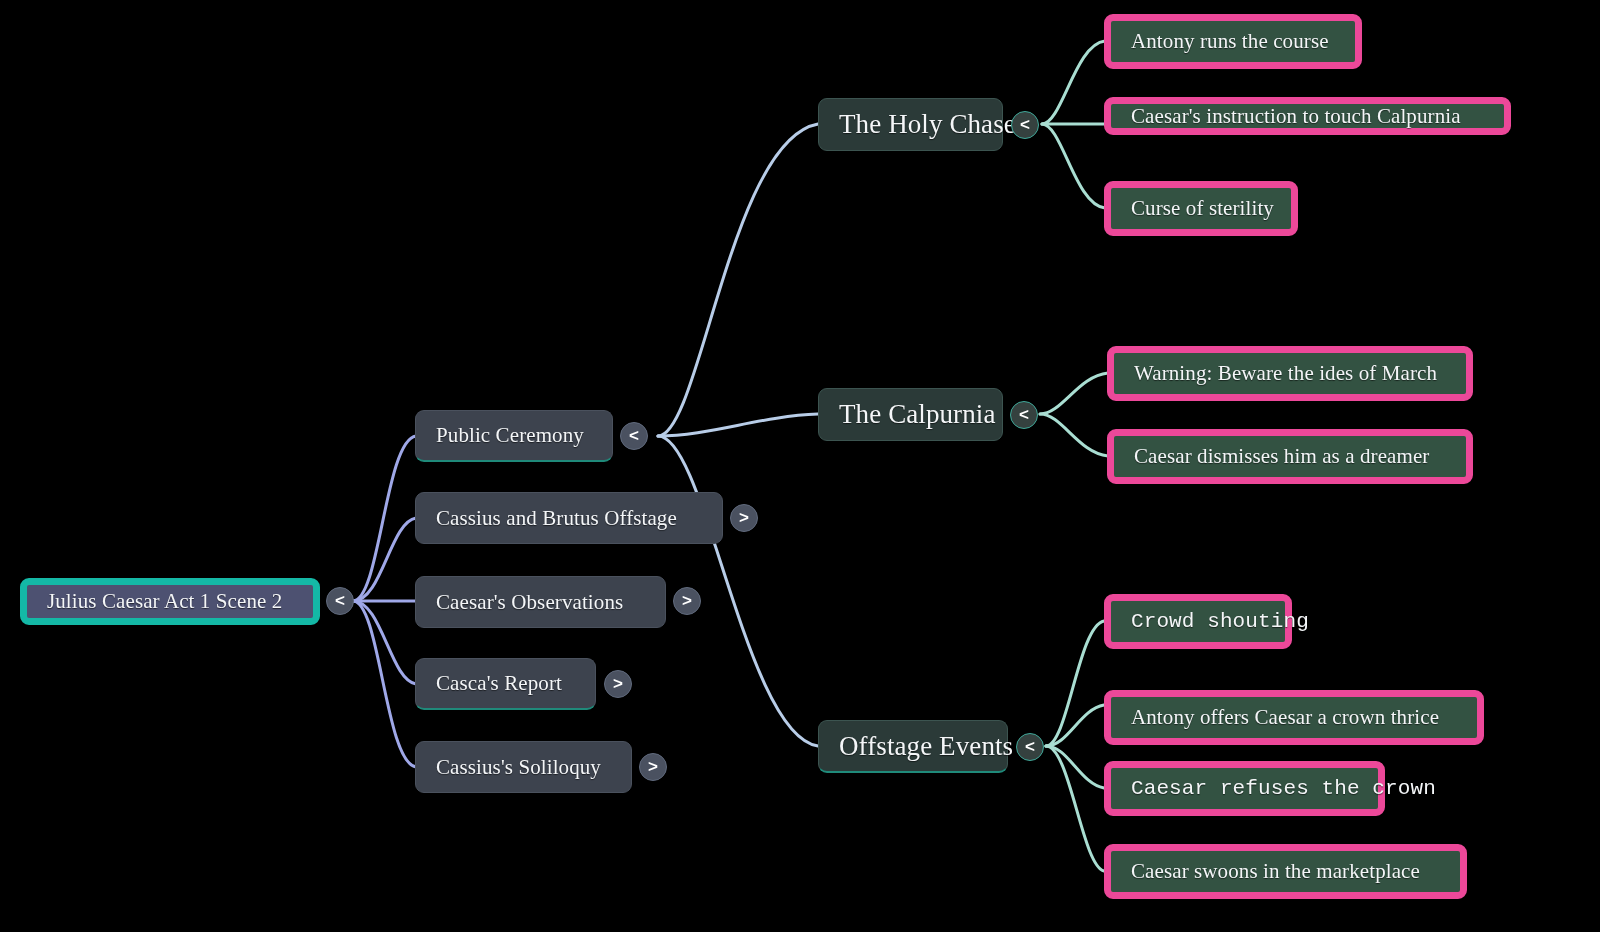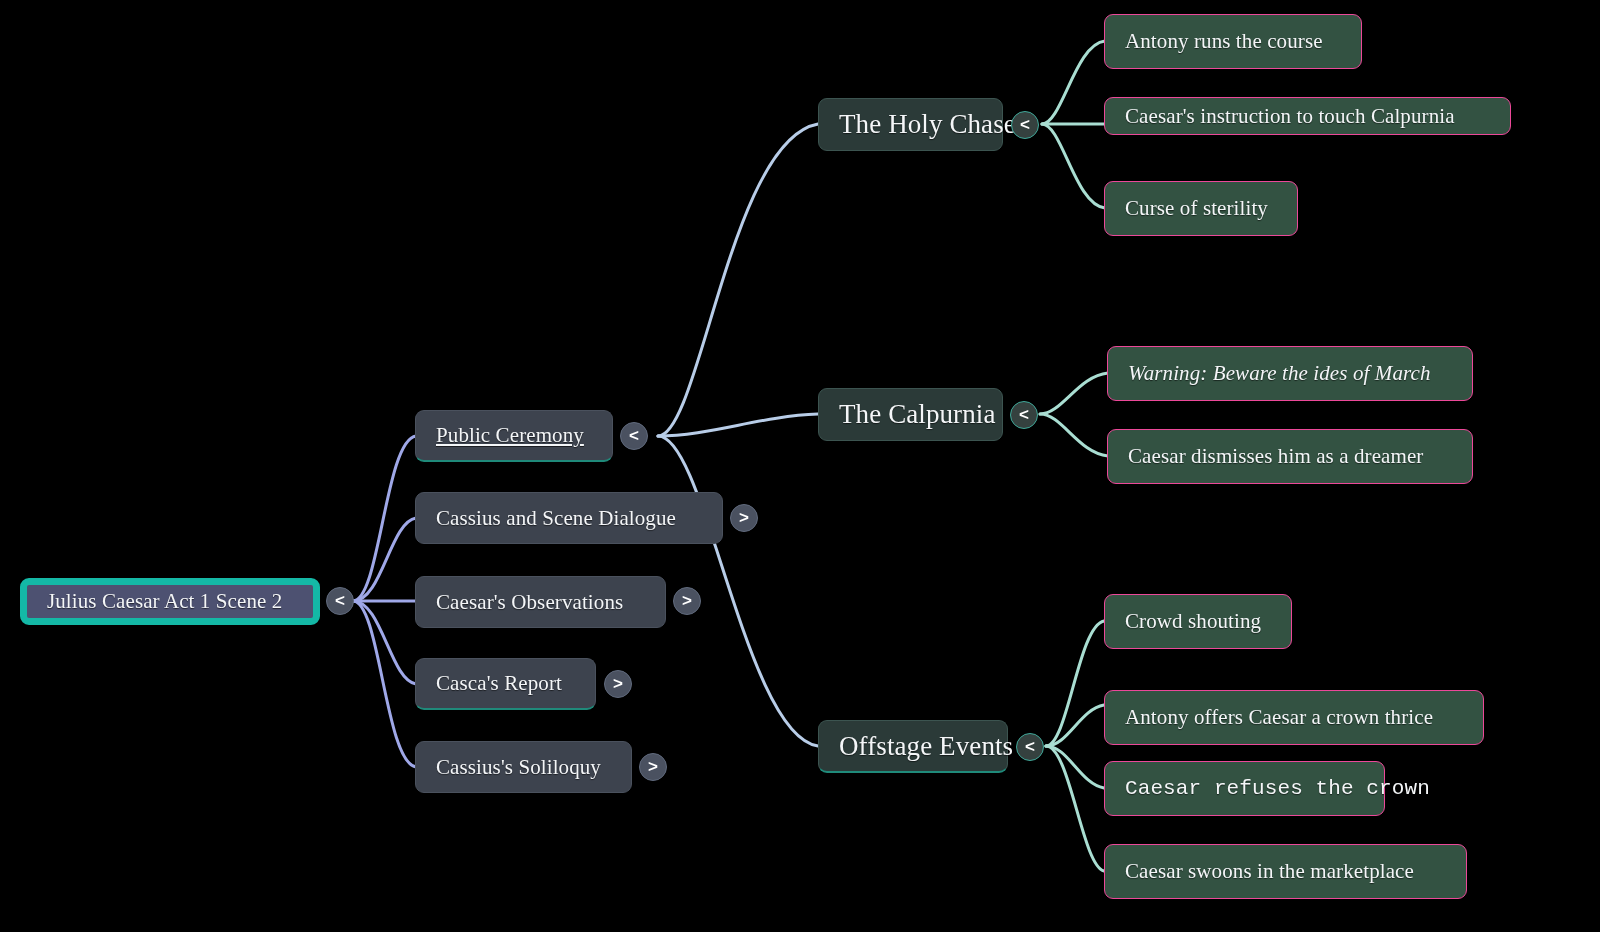--- a/index.html
+++ b/index.html
@@ -67,21 +67,21 @@
     background: #2b3a38;
     border: 1px solid #3c5450;
     font-size: 27px;
   }
   .lvl2.expanded {
     border-bottom: 2px solid #1f8a7a;
   }
   
   .lvl3 {
     background: #335242;
-    border: 1px solid #ec4899;
+    border: 7px solid #ec4899;
     font-size: 21px;
   }
 
   
   .toggle {
     position: absolute;
     box-sizing: border-box;
     width: 28px;
     height: 28px;
     border-radius: 50%;
@@ -150,29 +150,29 @@
 
   <div id="node-layer">
 
     <div class="node lvl0" style="left:20px; top:578px; width:300px; height:47px;">
       <span class="label">Julius Caesar Act 1 Scene 2</span>
     </div>
     <div class="toggle t-slate" style="left:326px; top:587px;">
       <span class="chev">&lt;</span>
     </div>
 
-    <div class="node lvl1 expanded" style="left:415px; top:410px; width:198px; height:52px;text-decoration:underline;">
+    <div class="node lvl1 expanded" style="left:415px; top:410px; width:198px; height:52px;">
       <span class="label">Public Ceremony</span>
     </div>
     <div class="toggle t-slate" style="left:620px; top:422px;">
       <span class="chev">&lt;</span>
     </div>
 
     <div class="node lvl1" style="left:415px; top:492px; width:308px; height:52px;">
-      <span class="label">Cassius and Scene Dialogue</span>
+      <span class="label">Cassius and Brutus Offstage</span>
     </div>
     <div class="toggle t-slate" style="left:730px; top:504px;">
       <span class="chev">&gt;</span>
     </div>
 
     <div class="node lvl1" style="left:415px; top:576px; width:251px; height:52px;">
       <span class="label">Caesar's Observations</span>
     </div>
     <div class="toggle t-slate" style="left:673px; top:587px;">
       <span class="chev">&gt;</span>
@@ -218,29 +218,29 @@
     </div>
 
     <div class="node lvl3" style="left:1104px; top:97px; width:407px; height:38px;">
       <span class="label">Caesar's instruction to touch Calpurnia</span>
     </div>
 
     <div class="node lvl3" style="left:1104px; top:181px; width:194px; height:55px;text-align:right;">
       <span class="label">Curse of sterility</span>
     </div>
 
-    <div class="node lvl3" style="left:1107px; top:346px; width:366px; height:55px;font-style:italic;">
+    <div class="node lvl3" style="left:1107px; top:346px; width:366px; height:55px;">
       <span class="label">Warning: Beware the ides of March</span>
     </div>
 
     <div class="node lvl3" style="left:1107px; top:429px; width:366px; height:55px;">
       <span class="label">Caesar dismisses him as a dreamer</span>
     </div>
 
-    <div class="node lvl3" style="left:1104px; top:594px; width:188px; height:55px;">
+    <div class="node lvl3" style="left:1104px; top:594px; width:188px; height:55px;font-family:Liberation Mono, monospace;">
       <span class="label">Crowd shouting</span>
     </div>
 
     <div class="node lvl3" style="left:1104px; top:678px; width:380px; height:55px;margin-top:12px;">
       <span class="label">Antony offers Caesar a crown thrice</span>
     </div>
 
     <div class="node lvl3" style="left:1104px; top:761px; width:281px; height:55px;font-family:Liberation Mono, monospace;">
       <span class="label">Caesar refuses the crown</span>
     </div>

